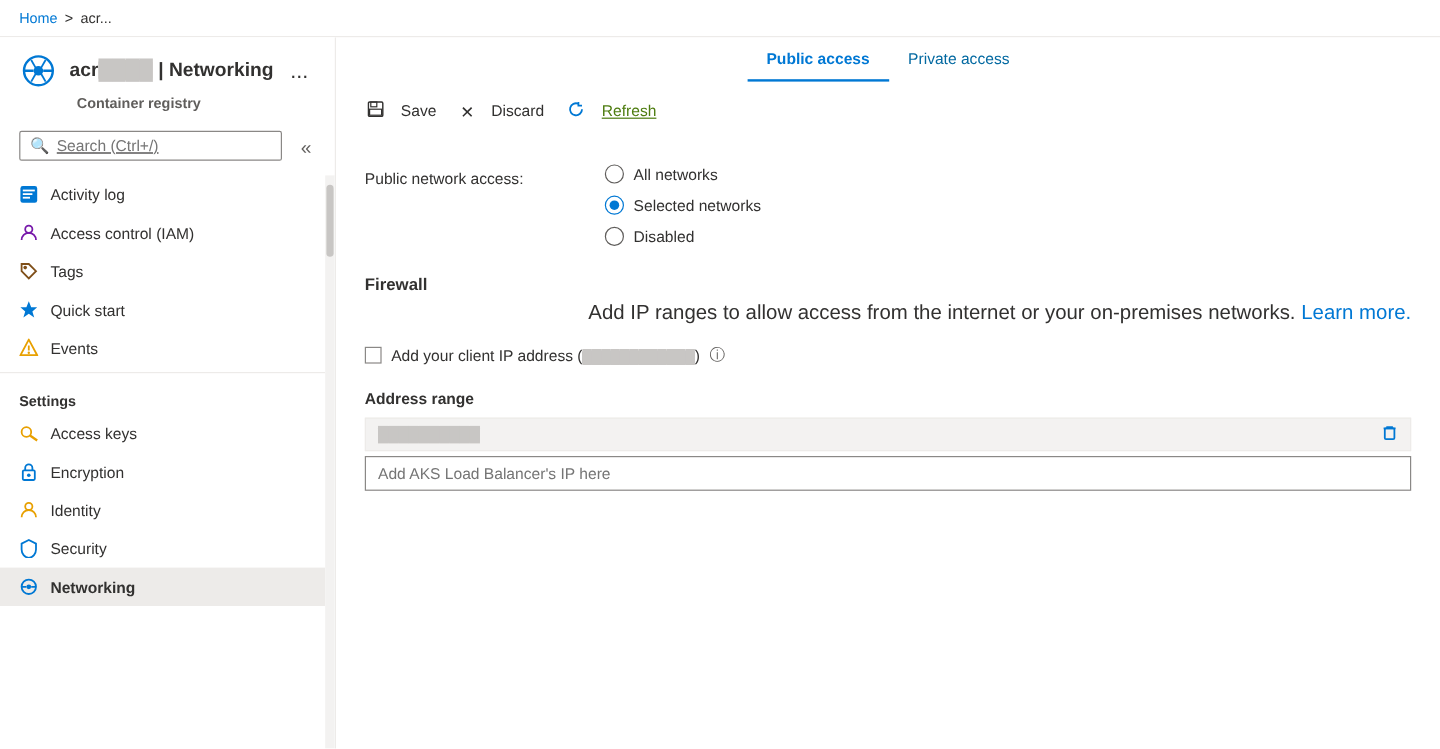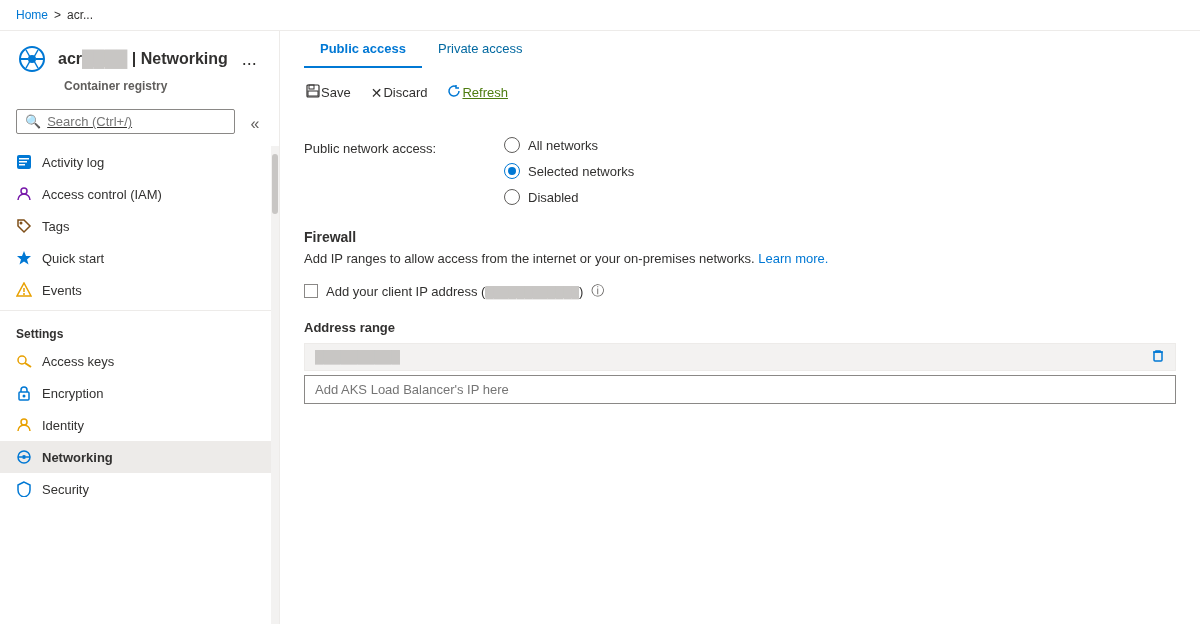--- a/index.html
+++ b/index.html
@@ -37,43 +37,43 @@
     .nav-item.active { background: #edebe9; font-weight: 600; }
 
     .nav-icon { width: 16px; height: 16px; display: flex; align-items: center; justify-content: center; flex-shrink: 0; }
 
     .section-header { padding: 16px 16px 4px; font-size: 12px; font-weight: 700; color: #323130; border-top: 1px solid #edebe9; margin-top: 4px; }
 
     
     .content { flex: 1; overflow-y: auto; padding: 0 24px 24px; }
     
     
-    .tabs { display: flex; gap: 0; margin-bottom: 0; }
+    .tabs { display: flex; gap: 0; margin-bottom: 0; justify-content: center; }
     .tab { padding: 10px 16px; cursor: pointer; font-size: 13px; color: #0369a1; border-bottom: 2px solid transparent; }
     .tab.active { color: #0078d4; border-bottom: 2px solid #0078d4; font-weight: 600; }
 
     
     .toolbar { display: flex; align-items: center; gap: 16px; padding: 12px 0; }
-    .toolbar-btn { display: flex; align-items: center; gap: 1px; background: none; border: none; cursor: pointer; font-size: 13px; color: #323130; padding: 4px 2px; }
+    .toolbar-btn { display: flex; align-items: center; gap: 14px; background: none; border: none; cursor: pointer; font-size: 13px; color: #323130; padding: 4px 2px; }
     .toolbar-btn .btn-icon { font-size: 14px; }
 
     
     .section { margin-top: 20px; }
     .field-row { display: flex; align-items: flex-start; gap: 40px; margin-bottom: 16px; }
     .field-label { font-size: 13px; color: #323130; min-width: 160px; padding-top: 4px; }
 
     .radio-group { display: flex; flex-direction: column; gap: 10px; }
     .radio-option { display: flex; align-items: center; gap: 8px; cursor: pointer; }
     .radio-outer { width: 16px; height: 16px; border-radius: 50%; border: 1.5px solid #605e5c; display: flex; align-items: center; justify-content: center; }
     .radio-outer.selected { border-color: #0078d4; }
     .radio-inner { width: 8px; height: 8px; border-radius: 50%; background: #0078d4; }
 
     .firewall-section { margin-top: 24px; }
     .firewall-title { font-size: 14px; font-weight: 600; margin-bottom: 6px; }
-    .firewall-desc { font-size: 13px; color: #323130; margin-bottom: 16px; }
+    .firewall-desc { font-size: 17px; color: #323130; margin-bottom: 16px; text-align: right; }
     .firewall-desc a { color: #0078d4; text-decoration: none; }
 
     .checkbox-row { display: flex; align-items: center; gap: 8px; margin-bottom: 16px; }
     .checkbox { width: 14px; height: 14px; border: 1.5px solid #8a8886; background: #fff; flex-shrink: 0; }
 
     .address-label { font-size: 13px; font-weight: 600; margin-bottom: 8px; margin-top: 20px; }
 
     .ip-display { background: #f3f2f1; border: 1px solid #edebe9; padding: 6px 10px; font-size: 12px; color: #a19f9d; display: flex; align-items: center; position: relative; margin-bottom: 4px; }
     .delete-icon { position: absolute; right: 10px; color: #0078d4; cursor: pointer; font-size: 14px; }
 
@@ -204,39 +204,39 @@
         <div class="nav-item">
           <span class="nav-icon">
             <svg width="16" height="16" viewBox="0 0 16 16">
                 <circle cx="8" cy="5" r="3" fill="none" stroke="#e8a001" stroke-width="1.5"></circle>
                 <path d="M2 14c0-3.3 2.7-6 6-6s6 2.7 6 6" fill="none" stroke="#e8a001" stroke-width="1.5"></path>
               </svg>
           </span>
           <span>Identity</span>
         </div>
 
+        <div class="nav-item">
+          <span class="nav-icon">
+            <svg width="16" height="16" viewBox="0 0 16 16">
+                <path d="M8 1L2 4v5c0 3.5 2.5 6.5 6 7 3.5-.5 6-3.5 6-7V4L8 1z" fill="none" stroke="#0078d4" stroke-width="1.5"></path>
+              </svg>
+          </span>
+          <span>Security</span>
+        </div>
+
         <div class="nav-item active">
           <span class="nav-icon">
             <svg width="16" height="16" viewBox="0 0 16 16">
                 <circle cx="8" cy="8" r="6" fill="none" stroke="#0078d4" stroke-width="1.5"></circle>
                 <circle cx="8" cy="8" r="2" fill="#0078d4"></circle>
                 <line x1="2" y1="8" x2="6" y2="8" stroke="#0078d4" stroke-width="1.5"></line>
                 <line x1="10" y1="8" x2="14" y2="8" stroke="#0078d4" stroke-width="1.5"></line>
               </svg>
           </span>
           <span>Networking</span>
-        </div>
-
-        <div class="nav-item">
-          <span class="nav-icon">
-            <svg width="16" height="16" viewBox="0 0 16 16">
-                <path d="M8 1L2 4v5c0 3.5 2.5 6.5 6 7 3.5-.5 6-3.5 6-7V4L8 1z" fill="none" stroke="#0078d4" stroke-width="1.5"></path>
-              </svg>
-          </span>
-          <span>Security</span>
         </div>
 
       </div>
       <div class="scroll-track">
         <div class="scroll-thumb"></div>
       </div>
     </div>
   </div>
 
   <div class="content">

